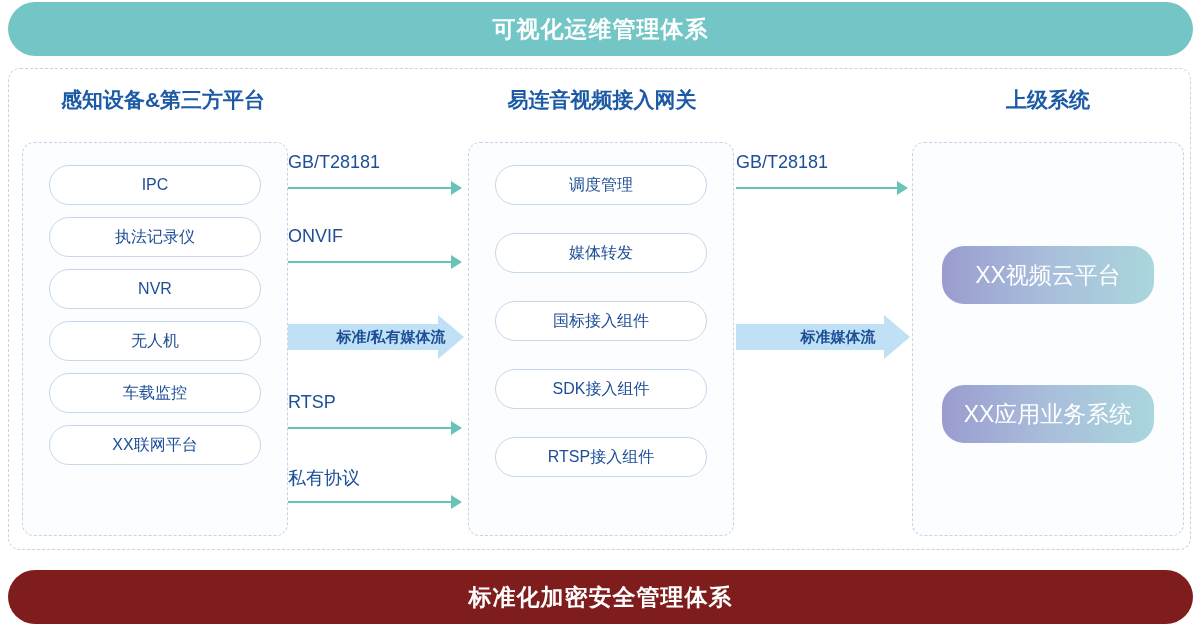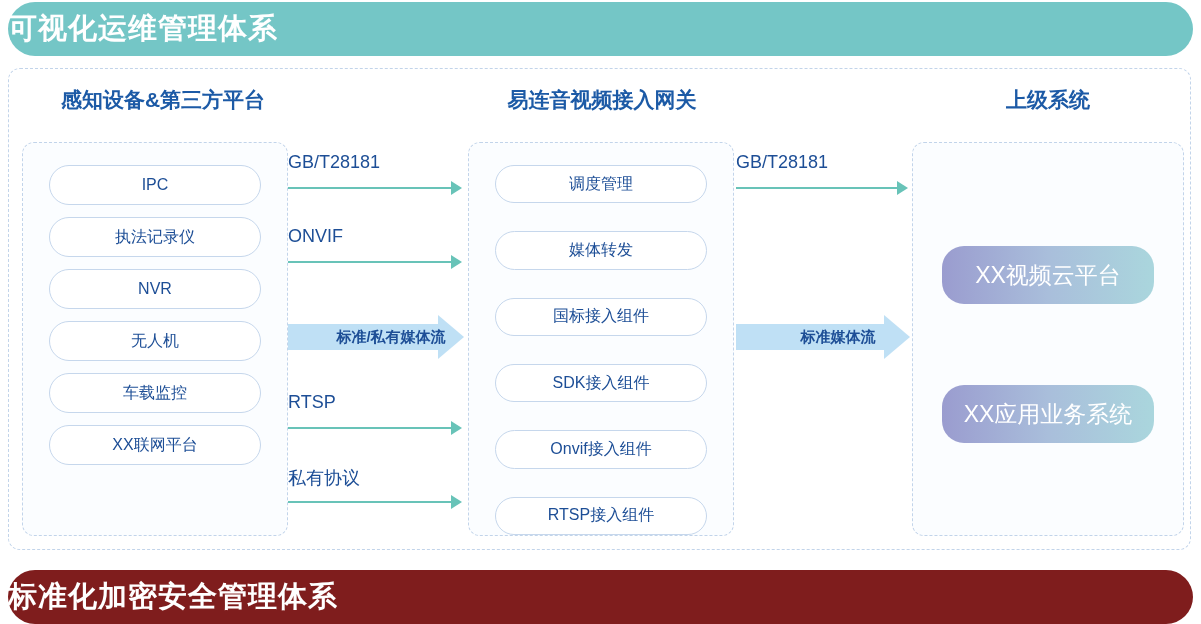--- a/index.html
+++ b/index.html
@@ -17,23 +17,23 @@
 
   
   .banner {
     position: absolute;
     left: 8px;
     width: 1185px;
     height: 54px;
     border-radius: 27px;
     display: flex;
     align-items: center;
-    justify-content: flex-start;
+    justify-content: center;
     color: #ffffff;
-    font-size: 29px;
+    font-size: 23px;
     font-weight: bold;
     letter-spacing: 1px;
   }
   .banner-top    { top: 2px;   background: #74c6c6; }
   .banner-bottom { top: 570px; background: #7f1d1d; }
 
   
   .outer-frame {
     position: absolute;
     left: 8px;
@@ -197,21 +197,20 @@
   <div class="pill">无人机</div>
   <div class="pill">车载监控</div>
   <div class="pill">XX联网平台</div>
 </div>
 
 <div class="col-box c2">
   <div class="pill">调度管理</div>
   <div class="pill">媒体转发</div>
   <div class="pill">国标接入组件</div>
   <div class="pill">SDK接入组件</div>
-  <div class="pill">Onvif接入组件</div>
   <div class="pill">RTSP接入组件</div>
 </div>
 
 <div class="col-box c3"></div>
 <div class="pill-grad g1">XX视频云平台</div>
 <div class="pill-grad g2">XX应用业务系统</div>
 
 <div class="arrow-label al-lab" style="top:152px">GB/T28181</div>
 <div class="arrow-line al" style="top:178px">
   <div class="shaft"></div>

